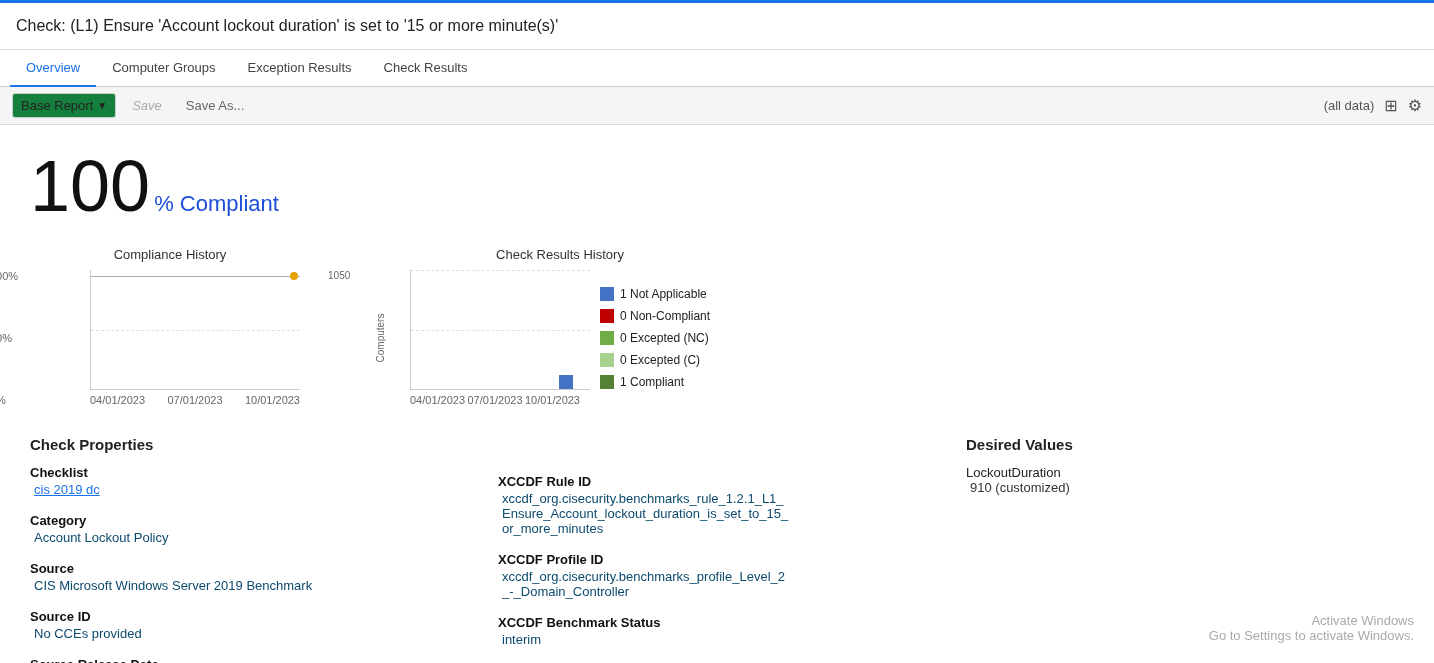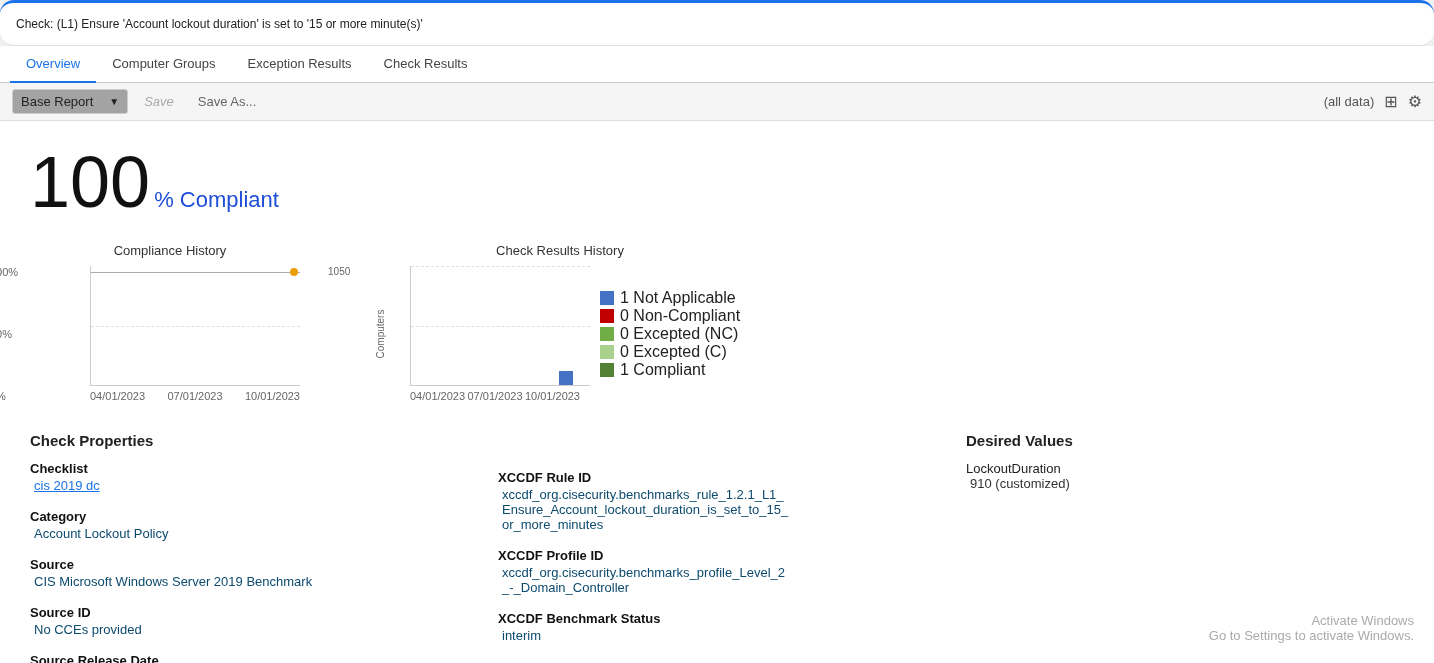--- a/index.html
+++ b/index.html
@@ -2,24 +2,23 @@
 <html><head>
   <meta charset="utf-8">
   <style>
     * { box-sizing: border-box; margin: 0; padding: 0; }
     body { font-family: 'Segoe UI', Arial, sans-serif; font-size: 13px; background: #f0f0f0; color: #222; }
 
     .title-bar {
       background: #fff;
       border-top: 3px solid #1a73e8;
       padding: 14px 16px;
-      font-size: 12px;
+      font-size: 16px;
       font-weight: 500;
       border-bottom: 1px solid #ddd;
-      border-radius: 14px;
     }
 
     .tabs-bar {
       background: #fff;
       display: flex;
       border-bottom: 1px solid #ccc;
       padding: 0 10px;
     }
     .tab {
       padding: 10px 16px;
@@ -39,27 +38,27 @@
       background: #f5f5f5;
       display: flex;
       align-items: center;
       padding: 6px 12px;
       border-bottom: 1px solid #ddd;
       gap: 8px;
     }
     .toolbar-dropdown {
       display: flex;
       align-items: center;
-      background: #a3a3a3;
+      background: #15803d;
       border: 1px solid #ccc;
       border-radius: 3px;
       padding: 4px 8px;
       font-size: 13px;
       cursor: pointer;
-      gap: 16px;
+      gap: 4px;
     }
     .toolbar-btn {
       background: none;
       border: none;
       color: #666;
       font-size: 13px;
       cursor: pointer;
       padding: 4px 8px;
     }
     .toolbar-btn.disabled { color: #aaa; cursor: default; font-style: italic; }
@@ -169,23 +168,23 @@
       display: flex;
       flex-direction: row;
       justify-content: space-between;
       font-size: 10px;
       color: #666;
     }
 
     .legend {
       display: flex;
       flex-direction: column;
-      gap: 0;
+      gap: 8px;
       justify-content: center;
-      font-size: 16px;
+      font-size: 12px;
     }
     .legend-item {
       display: flex;
       align-items: center;
       gap: 6px;
     }
     .legend-color {
       width: 14px;
       height: 14px;
       flex-shrink: 0;

